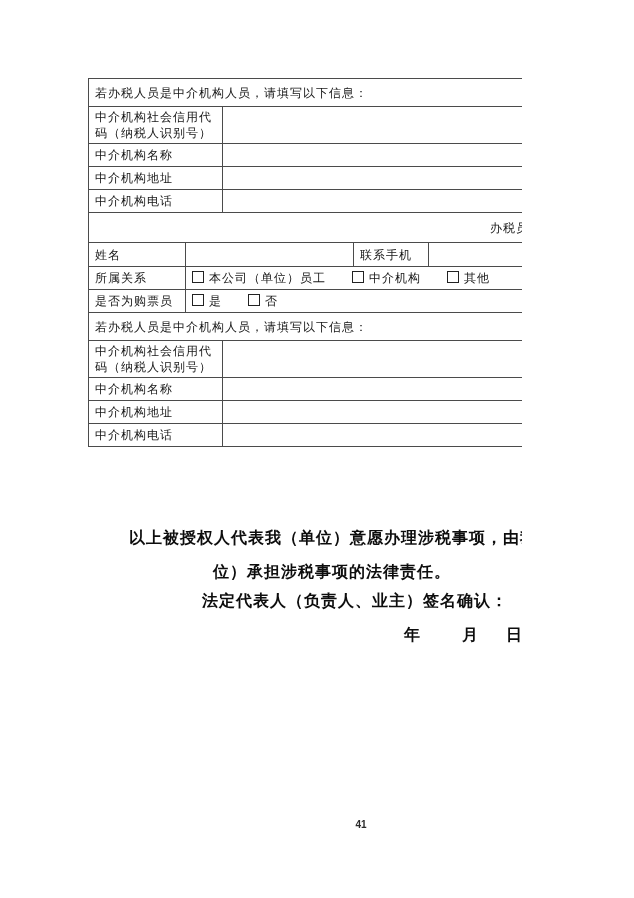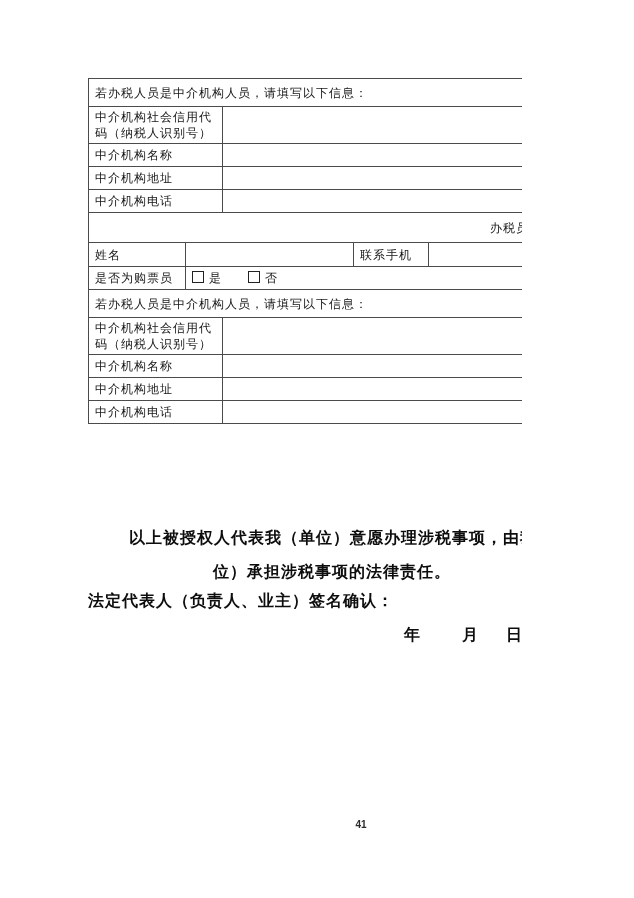--- a/index.html
+++ b/index.html
@@ -72,21 +72,21 @@
     line-height: 34px;
     text-indent: 36px;
     color: #0d0d0d;
     text-align: center;
   }
   .signature-line {
     position: absolute;
     left: 88px;
     top: 591px;
     width: 420px;
-    text-align: left;
+    text-align: right;
     font-size: 16px;
     font-weight: bold;
     letter-spacing: 1px;
     color: #0d0d0d;
   }
   .date-line {
     position: absolute;
     left: 88px;
     top: 625px;
     width: 434px;
@@ -150,20 +150,28 @@
         <td colspan="5" class="title-cell">办税员信息 2</td>
       </tr>
 
       <tr class="rh-xm">
         <td class="lbl">姓名</td>
         <td colspan="2" class="val"></td>
         <td class="lbl">联系手机</td>
         <td class="val"></td>
       </tr>
       <tr class="rh-std">
+        <td class="lbl">所属关系</td>
+        <td colspan="4" class="val">
+          <span class="opt"><span class="cbx"></span><span>本公司（单位）员工</span></span>
+          <span class="opt"><span class="cbx"></span><span>中介机构</span></span>
+          <span class="opt"><span class="cbx"></span><span>其他</span></span>
+        </td>
+      </tr>
+      <tr class="rh-std">
         <td class="lbl">是否为购票员</td>
         <td colspan="4" class="val">
           <span class="opt"><span class="cbx"></span><span>是</span></span>
           <span class="opt"><span class="cbx"></span><span>否</span></span>
         </td>
       </tr>
 
       <tr class="rh-note">
         <td colspan="5" class="note">若办税人员是中介机构人员，请填写以下信息：</td>
       </tr>

